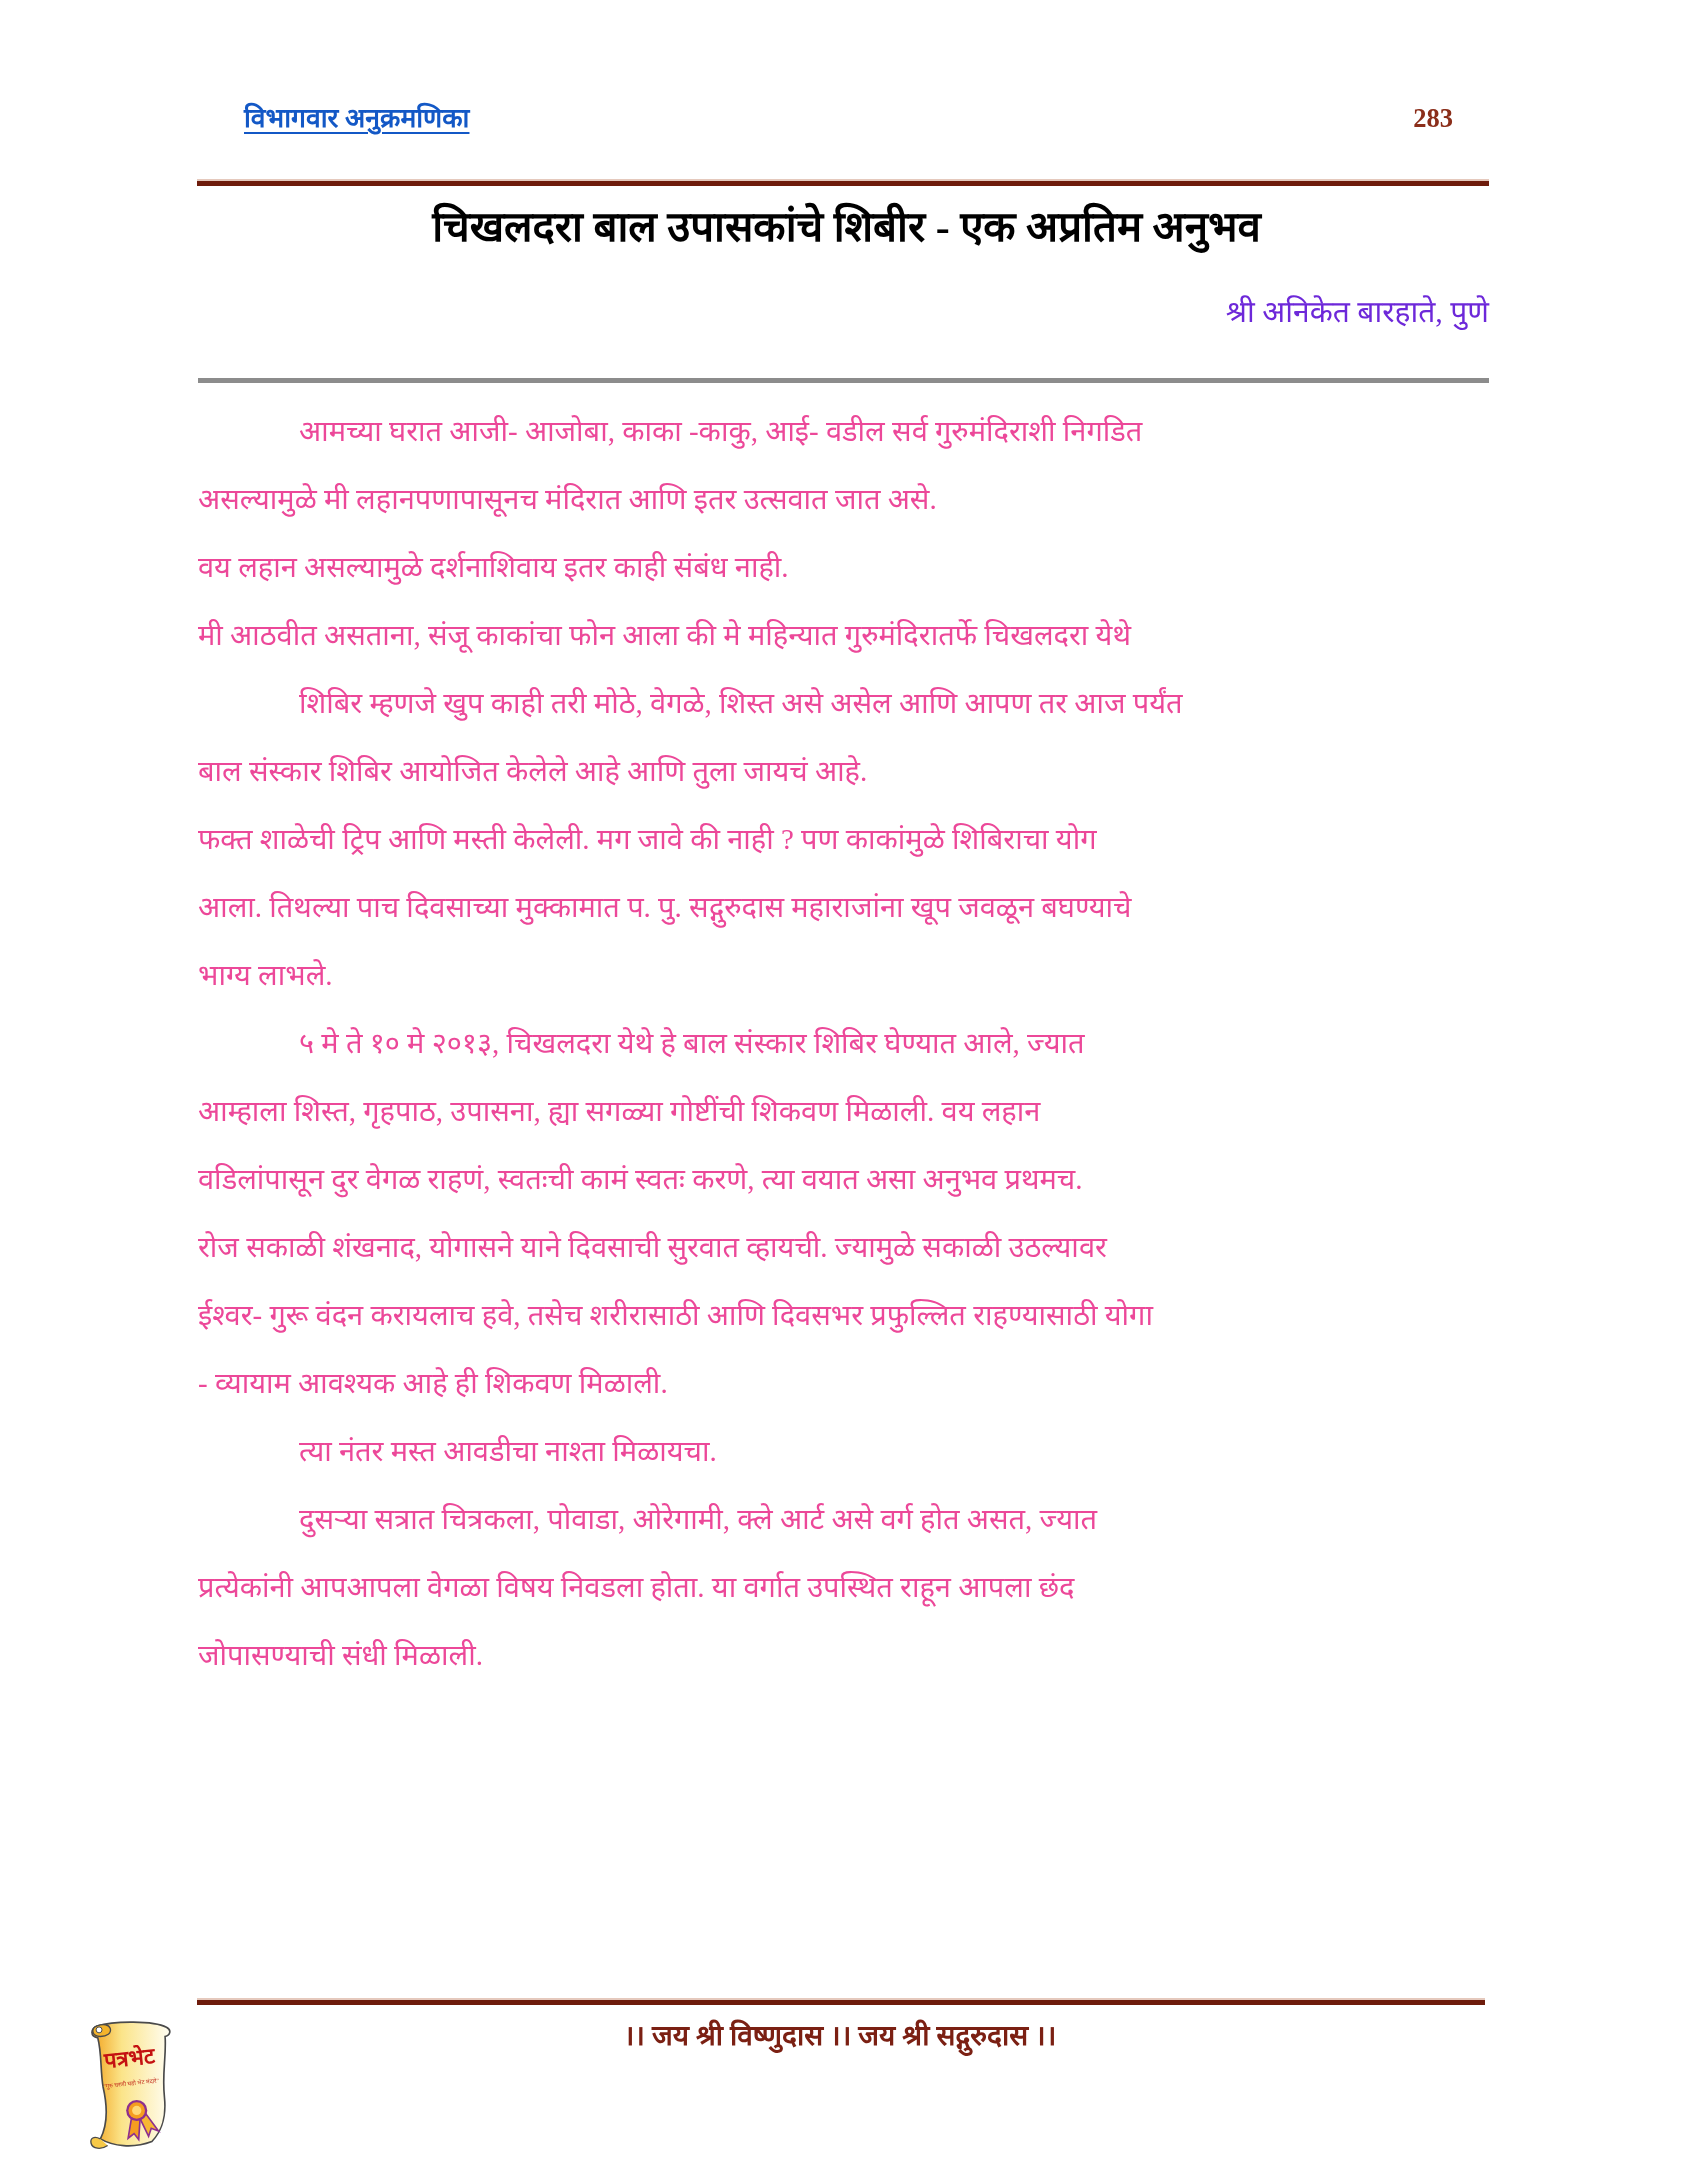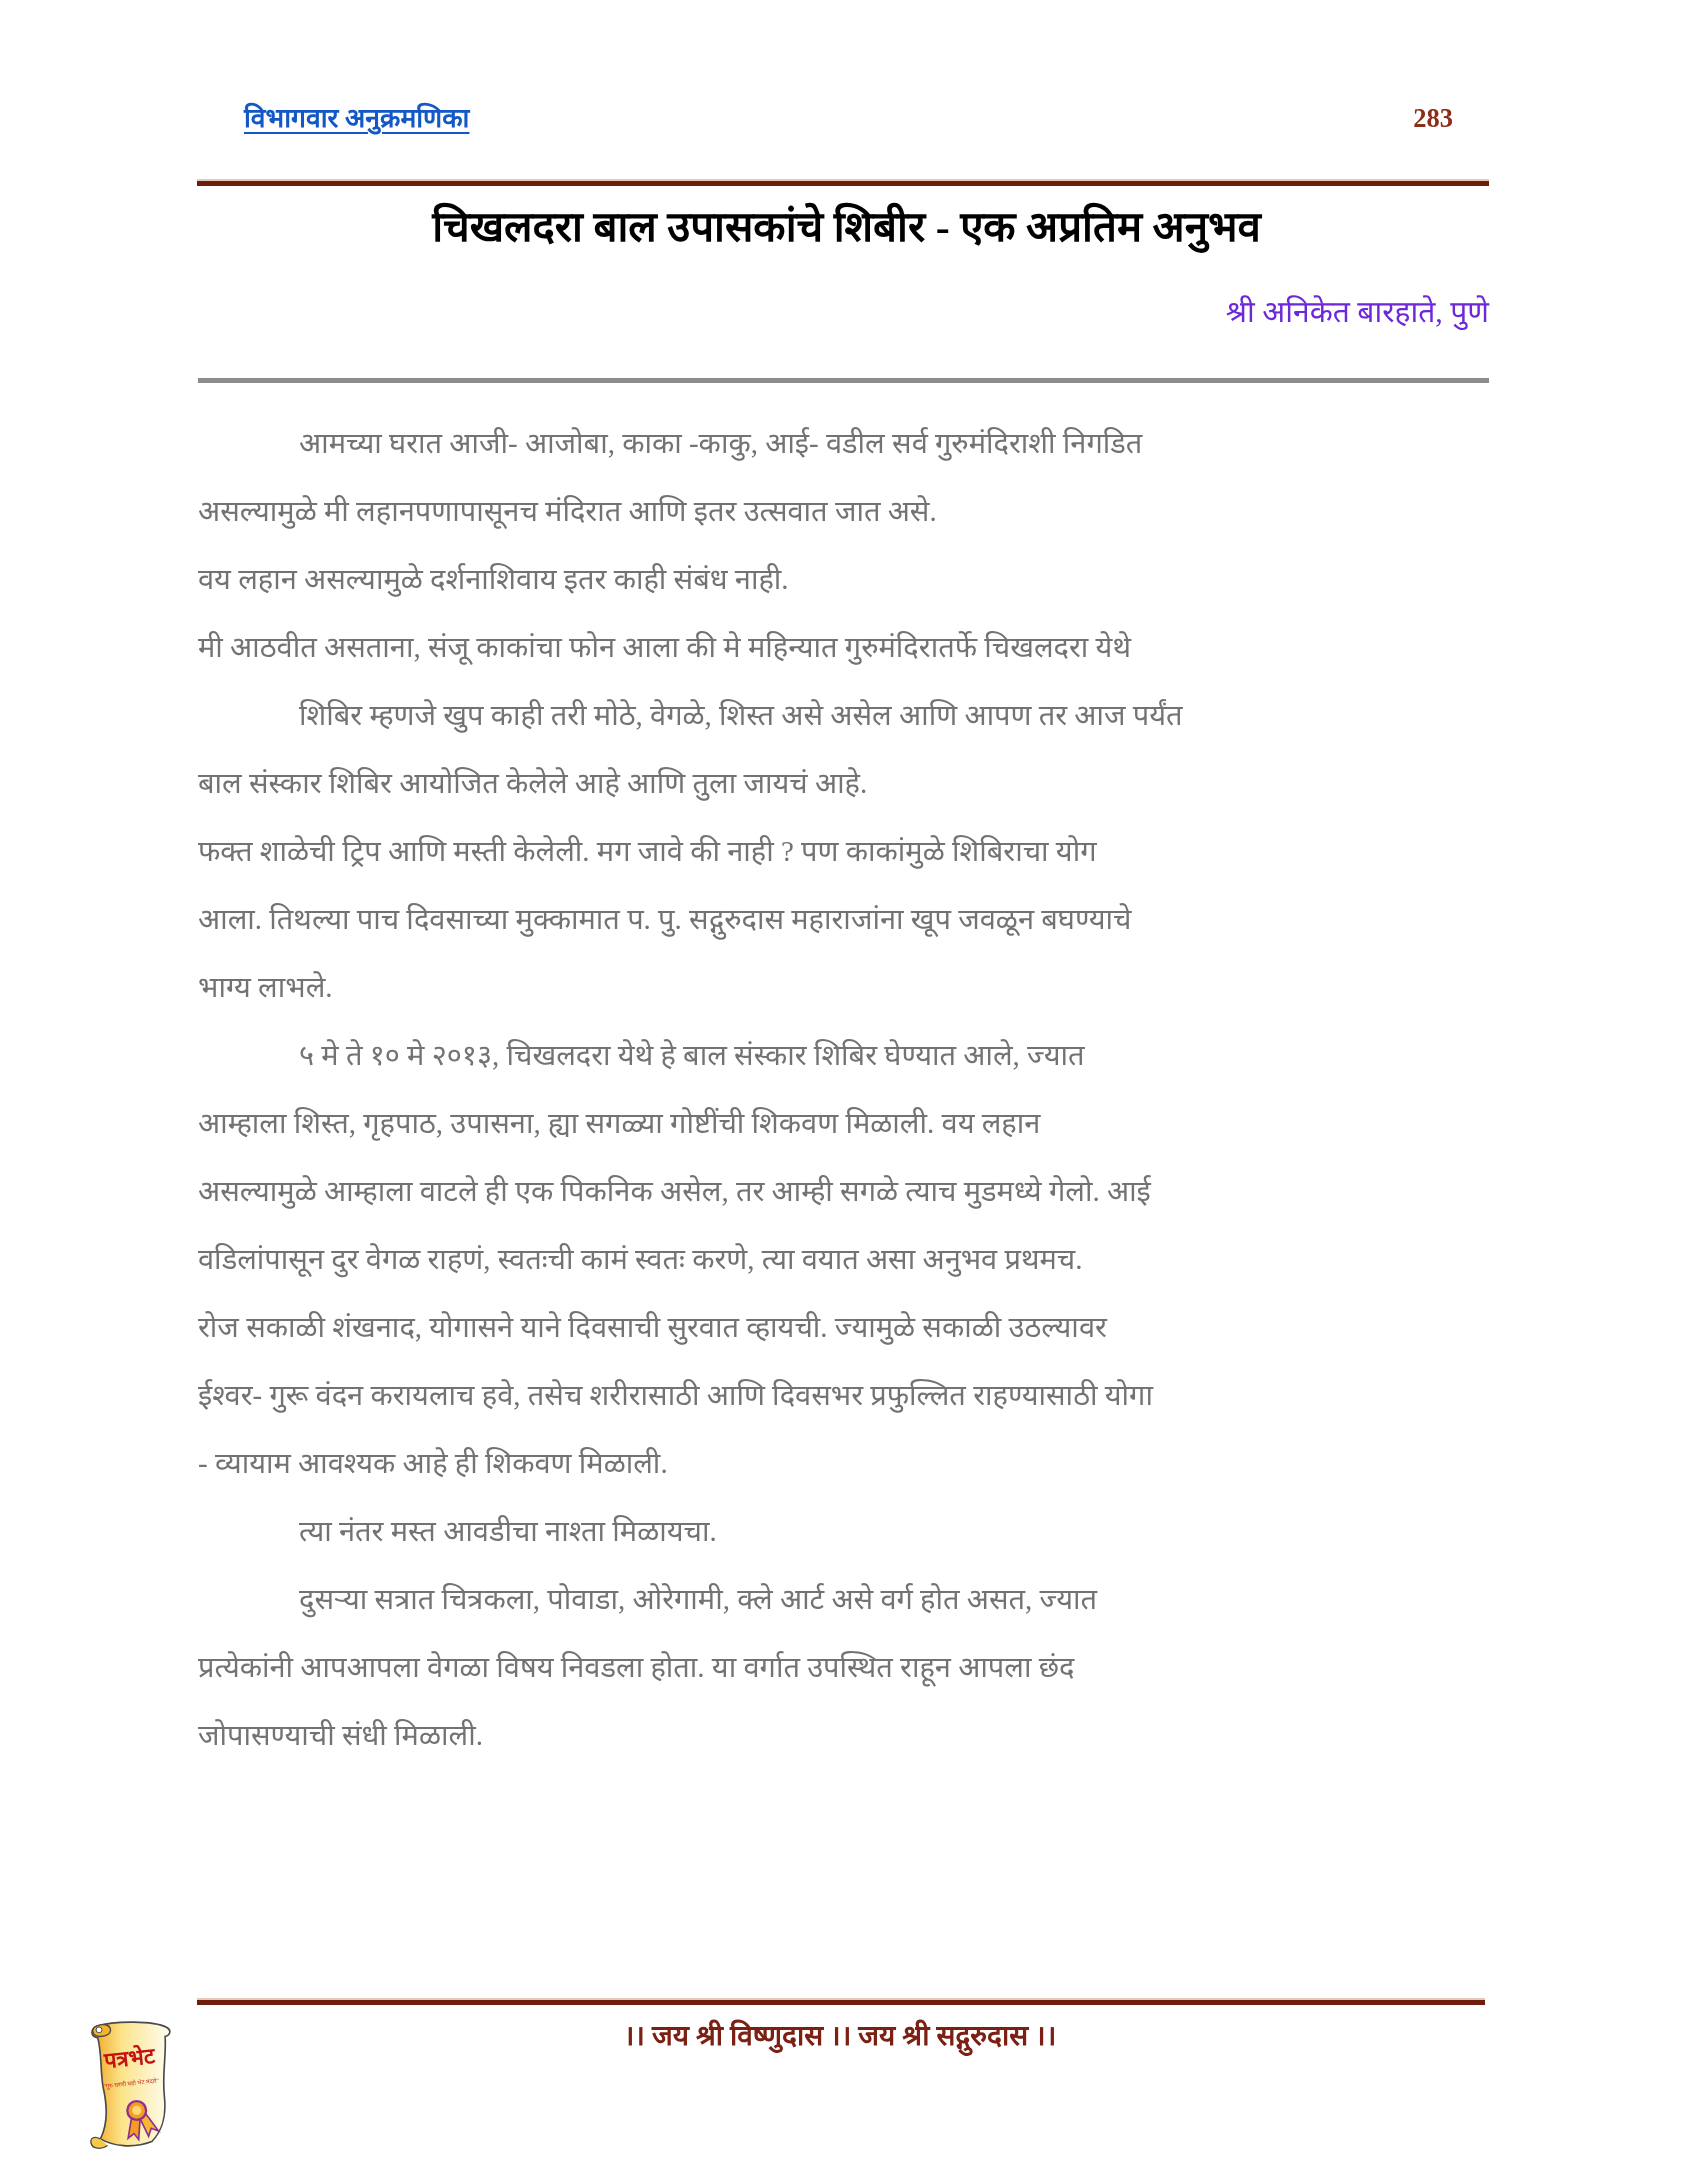--- a/index.html
+++ b/index.html
@@ -70,23 +70,23 @@
   .byline-rule {
     position: absolute;
     top: 378px; left: 198px; right: 198px;
     height: 4.6px;
     background: #8c8c8c;
   }
 
   
   .article-body {
     position: absolute;
-    top: 409px; left: 198px; right: 198px;
+    top: 397px; left: 198px; right: 198px;
     font-size: 29px;
-    color: #737373;
+    color: #ec4899;
   }
   .article-body .line {
     height: 68px;
     line-height: 68px;
     white-space: nowrap;
     overflow: visible;
   }
   .article-body .line.indent { padding-left: 101px; }
 
   
@@ -127,21 +127,20 @@
       <div class="line">असल्यामुळे मी लहानपणापासूनच मंदिरात आणि इतर उत्सवात जात असे.</div>
       <div class="line">वय लहान असल्यामुळे दर्शनाशिवाय इतर काही संबंध नाही.</div>
       <div class="line">मी आठवीत असताना, संजू काकांचा फोन आला की मे महिन्यात गुरुमंदिरातर्फे चिखलदरा येथे</div>
       <div class="line indent">शिबिर म्हणजे खुप काही तरी मोठे, वेगळे, शिस्त असे असेल आणि आपण तर आज पर्यंत</div>
       <div class="line">बाल संस्कार शिबिर आयोजित केलेले आहे आणि तुला जायचं आहे.</div>
       <div class="line">फक्त शाळेची ट्रिप आणि मस्ती केलेली. मग जावे की नाही ? पण काकांमुळे शिबिराचा योग</div>
       <div class="line">आला. तिथल्या पाच दिवसाच्या मुक्कामात प. पु. सद्गुरुदास महाराजांना खूप जवळून बघण्याचे</div>
       <div class="line">भाग्य लाभले.</div>
       <div class="line indent">५ मे ते १० मे २०१३, चिखलदरा येथे हे बाल संस्कार शिबिर घेण्यात आले, ज्यात</div>
       <div class="line">आम्हाला शिस्त, गृहपाठ, उपासना, ह्या सगळ्या गोष्टींची शिकवण मिळाली. वय लहान</div>
-      <div class="line">असल्यामुळे आम्हाला वाटले ही एक पिकनिक असेल, तर आम्ही सगळे त्याच मुडमध्ये गेलो. आई</div>
       <div class="line">वडिलांपासून दुर वेगळ राहणं, स्वतःची कामं स्वतः करणे, त्या वयात असा अनुभव प्रथमच.</div>
       <div class="line">रोज सकाळी शंखनाद, योगासने याने दिवसाची सुरवात व्हायची.  ज्यामुळे सकाळी उठल्यावर</div>
       <div class="line">ईश्वर- गुरू वंदन करायलाच हवे, तसेच शरीरासाठी आणि दिवसभर प्रफुल्लित राहण्यासाठी योगा</div>
       <div class="line">- व्यायाम आवश्यक आहे ही शिकवण मिळाली.</div>
       <div class="line indent">त्या नंतर मस्त आवडीचा नाश्ता मिळायचा.</div>
       <div class="line indent">दुसऱ्या सत्रात चित्रकला, पोवाडा, ओरेगामी, क्ले आर्ट असे वर्ग होत असत, ज्यात</div>
       <div class="line">प्रत्येकांनी आपआपला वेगळा विषय निवडला होता. या वर्गात उपस्थित राहून आपला छंद</div>
       <div class="line">जोपासण्याची संधी मिळाली.</div>
     </div>
 

